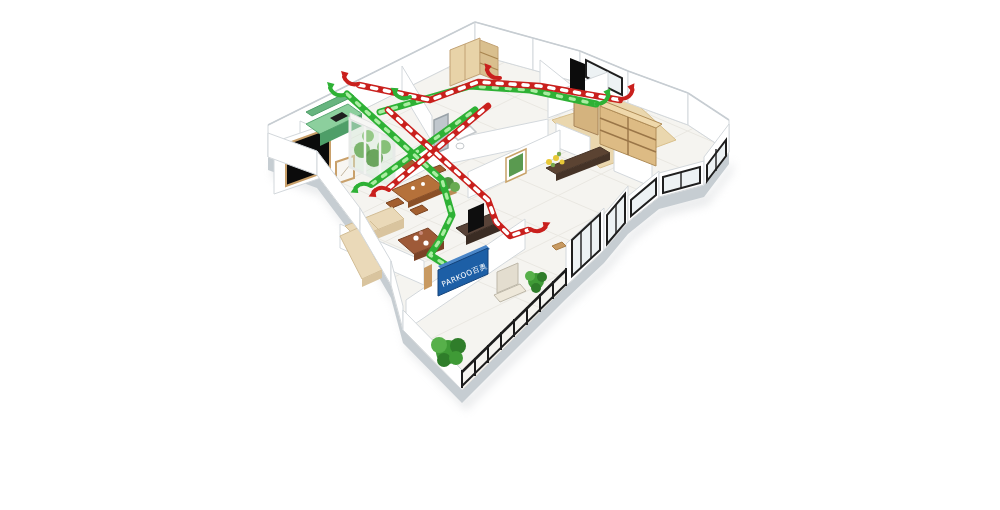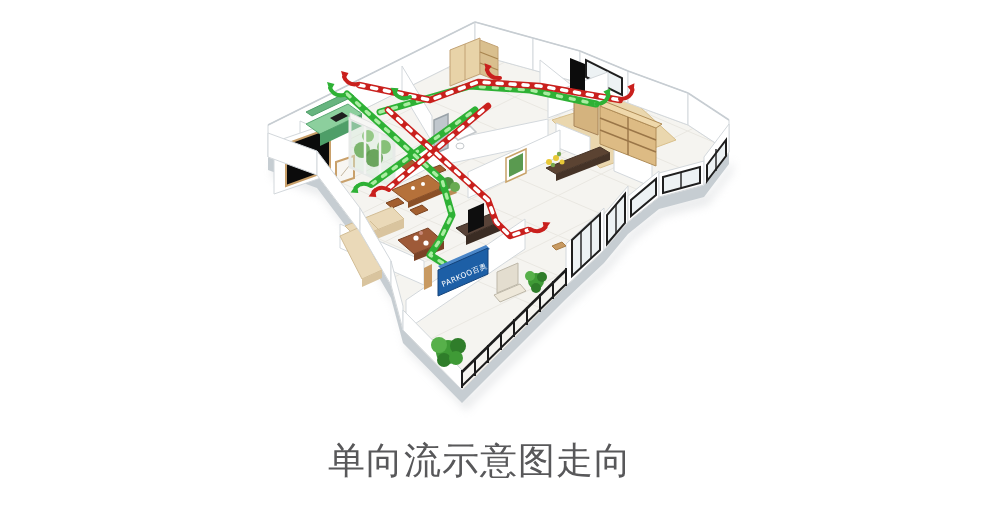--- a/index.html
+++ b/index.html
@@ -294,14 +294,13 @@
   <g>
     <circle cx="448" cy="352" r="12" fill="#3f9a36"></circle>
         <circle cx="439" cy="345" r="8" fill="#57b04a"></circle>
     <circle cx="458" cy="346" r="8" fill="#2f7d2a"></circle>
         <circle cx="444" cy="360" r="7" fill="#2f7d2a"></circle>
     <circle cx="456" cy="358" r="7" fill="#3f9a36"></circle>
   </g>
   <polygon points="552,246 562,242 566,246 556,250" fill="#c89a62" stroke="#a87c46"></polygon>
 </svg>
 
-<div id="caption">单向流示意图走向</div>
 </div>
 
 </body></html>

